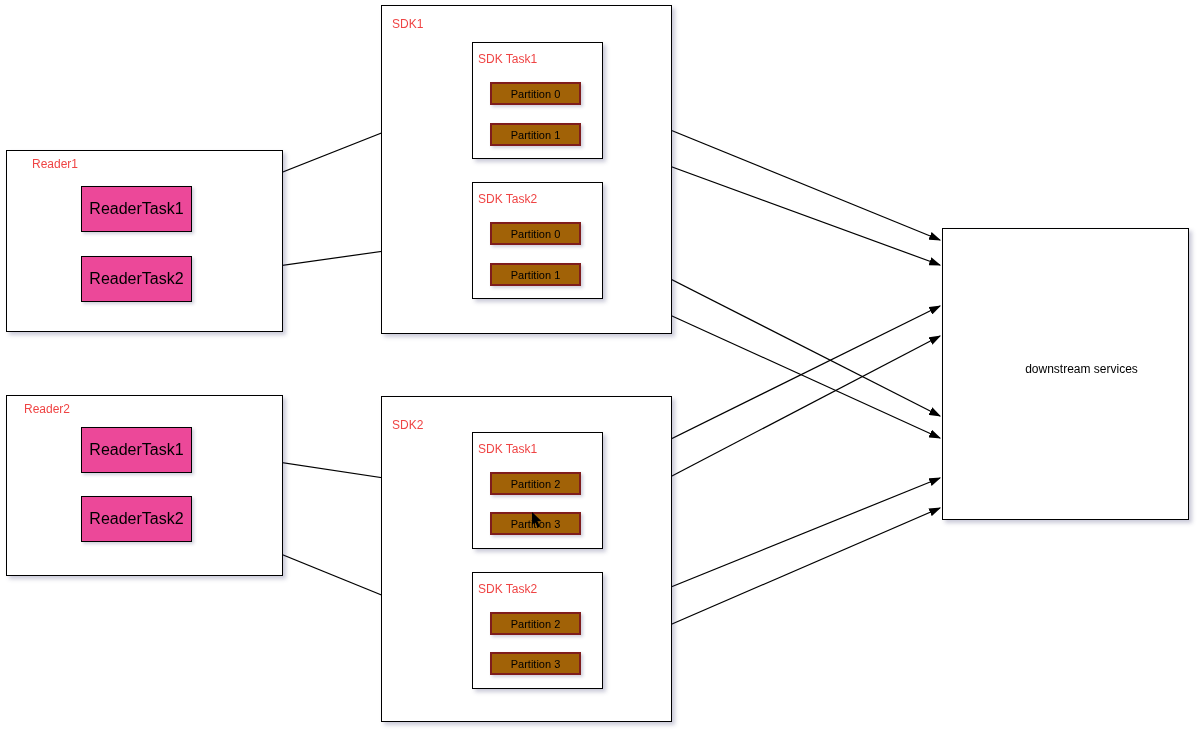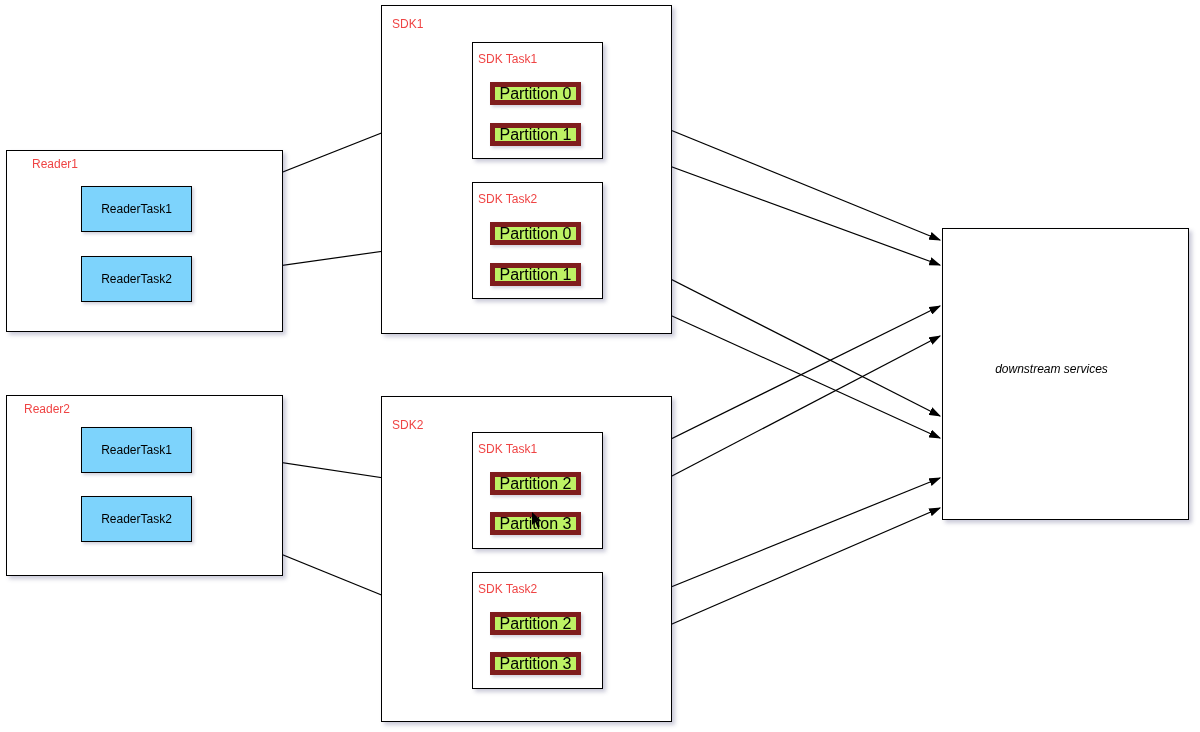--- a/index.html
+++ b/index.html
@@ -27,40 +27,40 @@
   .container-label {
     position: absolute;
     font-size: 12px;
     color: #ef4444;
     white-space: nowrap;
     line-height: 14px;
   }
   .inner-box {
     position: absolute;
     box-sizing: border-box;
-    background: #7dd3fc;
+    background: #ec4899;
     border: 1px solid #000000;
     box-shadow: 2px 2px 3px rgba(70, 70, 120, 0.25);
     display: flex;
     align-items: center;
     justify-content: center;
-    font-size: 12px;
+    font-size: 16px;
     color: #000000;
     white-space: nowrap;
   }
   .partition-box {
     position: absolute;
     box-sizing: border-box;
-    background: #bef264;
-    border: 5px solid #7f1d1d;
+    background: #a16207;
+    border: 2px solid #7f1d1d;
     box-shadow: 2px 2px 3px rgba(70, 70, 120, 0.25);
     display: flex;
     align-items: center;
     justify-content: center;
-    font-size: 16px;
+    font-size: 11px;
     color: #000000;
     white-space: nowrap;
   }
   .center-label {
     position: absolute;
     font-size: 12px;
     color: #000000;
     white-space: nowrap;
     text-align: center;
   }
@@ -136,19 +136,19 @@
   <div class="container-label" style="left: 478px; top: 442px;">SDK Task1</div>
   <div class="partition-box" style="left: 490px; top: 472px; width: 91px; height: 23px;">Partition 2</div>
   <div class="partition-box" style="left: 490px; top: 512px; width: 91px; height: 23px;">Partition 3</div>
 
   <div class="box" id="sdk2-task2" style="left: 472px; top: 572px; width: 131px; height: 117px;"></div>
   <div class="container-label" style="left: 478px; top: 582px;">SDK Task2</div>
   <div class="partition-box" style="left: 490px; top: 612px; width: 91px; height: 23px;">Partition 2</div>
   <div class="partition-box" style="left: 490px; top: 652px; width: 91px; height: 23px;">Partition 3</div>
 
   <div class="box" id="downstream-services" style="left: 942px; top: 228px; width: 247px; height: 292px;"></div>
-  <div class="center-label" style="left: 942px; top: 362px; width: 219px; font-style: italic;">downstream services</div>
+  <div class="center-label" style="left: 972px; top: 362px; width: 219px;">downstream services</div>
 
   <svg class="cursor" id="mouse-cursor" viewBox="0 0 12 18" xmlns="http://www.w3.org/2000/svg" style="left: 532px; top: 512px;">
     <polygon points="0,0 0,13 3.2,10 5.6,15.5 7.8,14.6 5.4,9.3 9.6,9.3" fill="#000000"></polygon>
   </svg>
 
 </div>
 
 </body></html>

